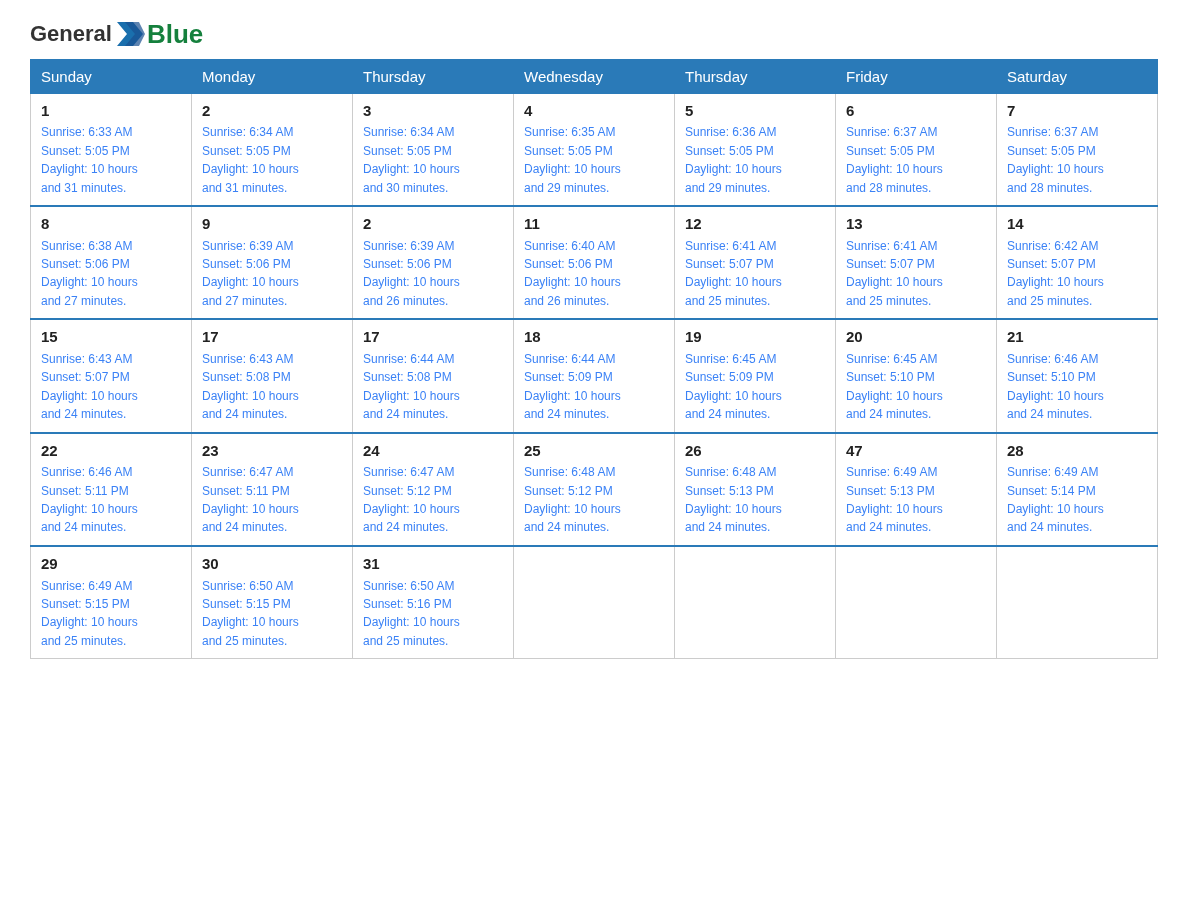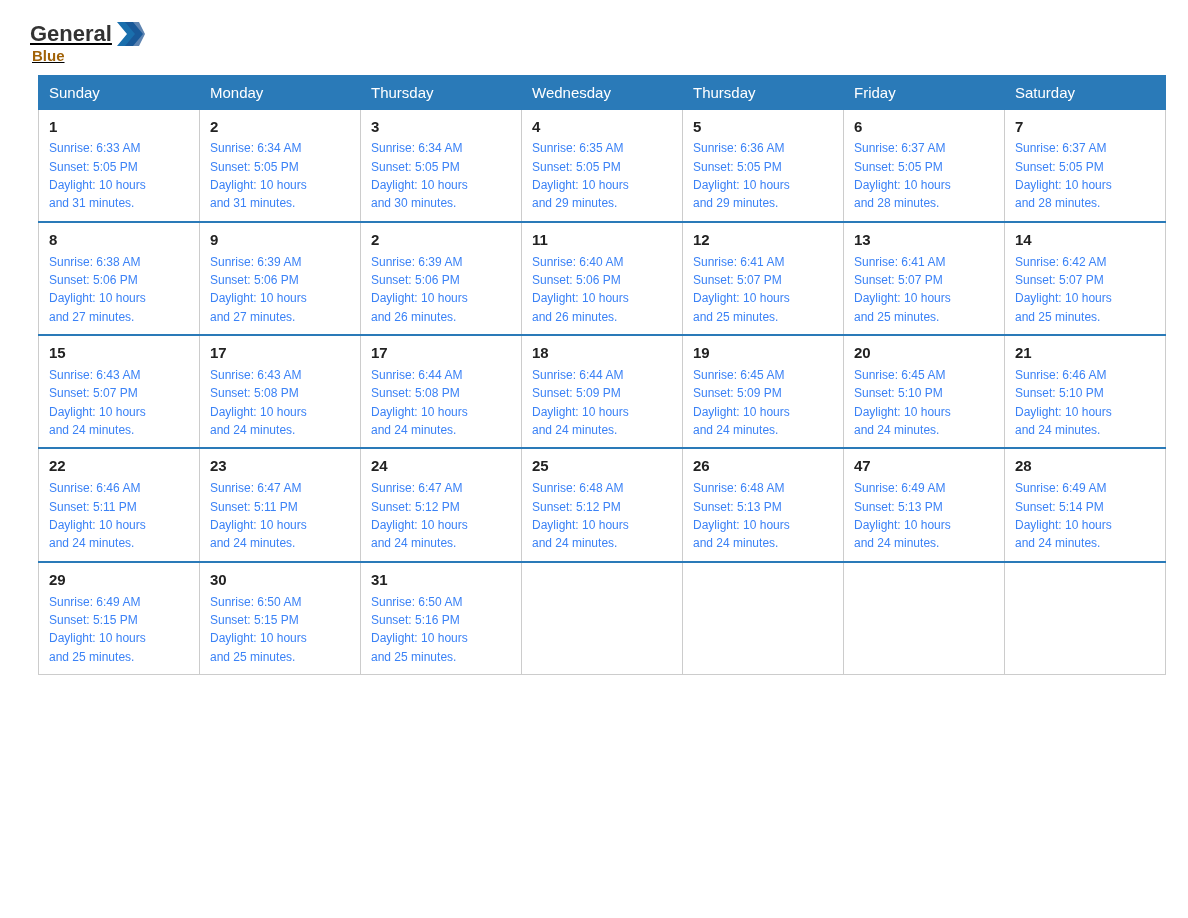--- a/index.html
+++ b/index.html
@@ -32,21 +32,20 @@
     }
     .location-title {
       font-size: 20px;
       color: #444;
       margin-top: 4px;
     }
     .calendar-table {
       width: 100%;
       border-collapse: collapse;
       margin-top: 10px;
-      margin-left: 8px;
     }
     .calendar-table th {
       background-color: #2a7ab8;
       color: #fff;
       text-align: left;
       padding: 8px 10px;
       font-size: 15px;
       font-weight: normal;
       border: 1px solid #2a7ab8;
     }
@@ -76,29 +75,29 @@
     }
     .row-divider td {
       border-top: 2px solid #2a7ab8;
     }
   </style>
 </head>
 <body>
 
 <div class="header">
   <div class="logo">
-  <div style="display:flex;flex-direction:column;line-height:1.1;text-decoration:underline;">
+  <div style="display:flex;flex-direction:row;line-height:1.1;">
     <div style="display:flex;align-items:center;">
       <span style="font-size:22px;font-weight:bold;color:#333;">General</span>
       <svg width="30" height="28" viewBox="0 0 30 28" style="margin-left:3px;">
         <polygon points="2,2 18,2 28,14 18,26 2,26 12,14" fill="#1a6fad"></polygon>
         <polygon points="10,2 24,2 30,14 24,26 10,26 20,14" fill="#1a5090" opacity="0.7"></polygon>
       </svg>
     </div>
-    <span style="font-size:15px;font-weight:bold;color:#a16207;margin-left:2px;">Blue</span>
+    <span style="font-size:26px;font-weight:bold;color:#15803d;margin-left:2px;">Blue</span>
   </div>
 </div>
   <div class="title-section">
     <div class="month-title"></div>
     <div class="location-title"></div>
   </div>
 </div>
 
 <table class="calendar-table">
   <thead>

